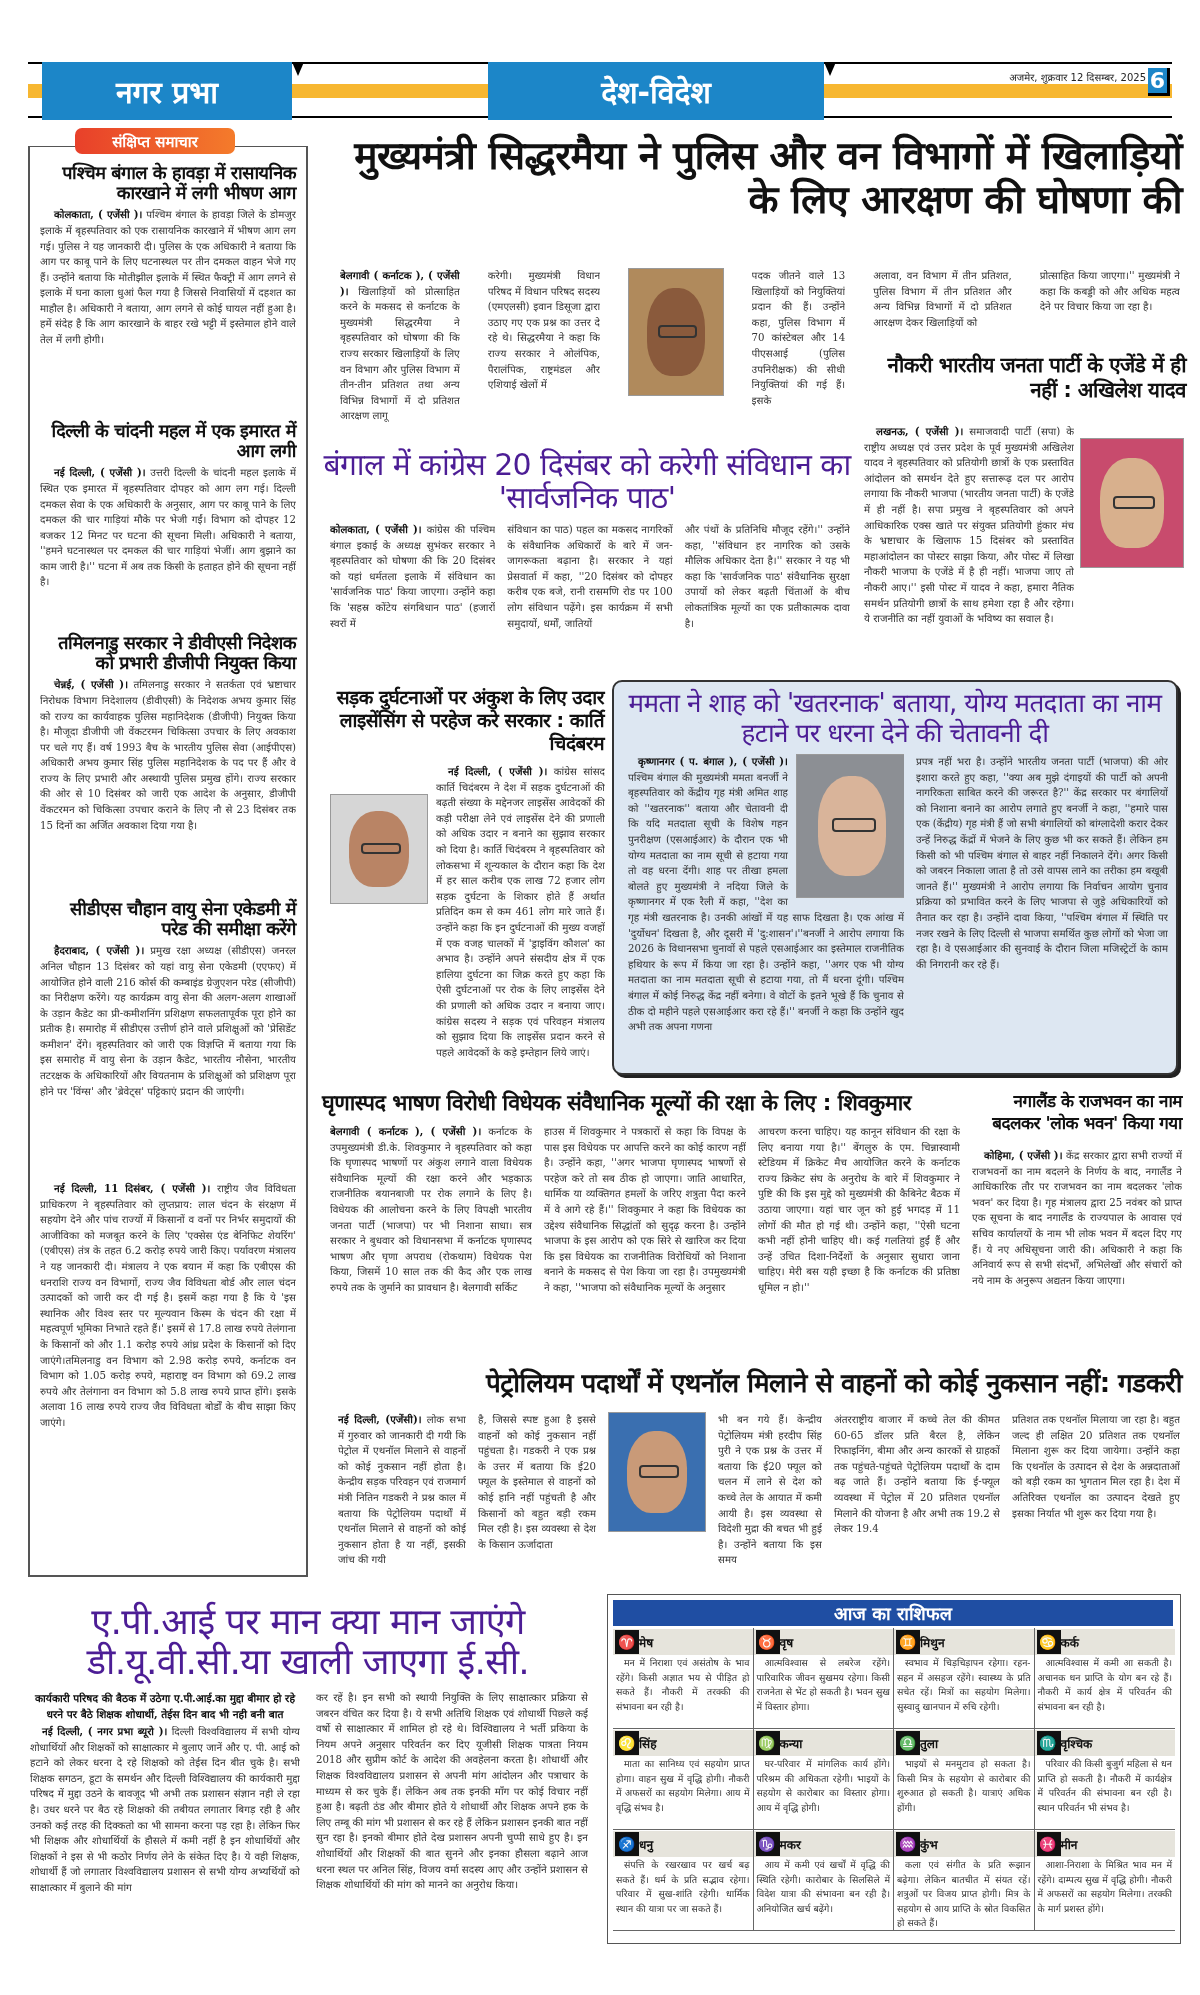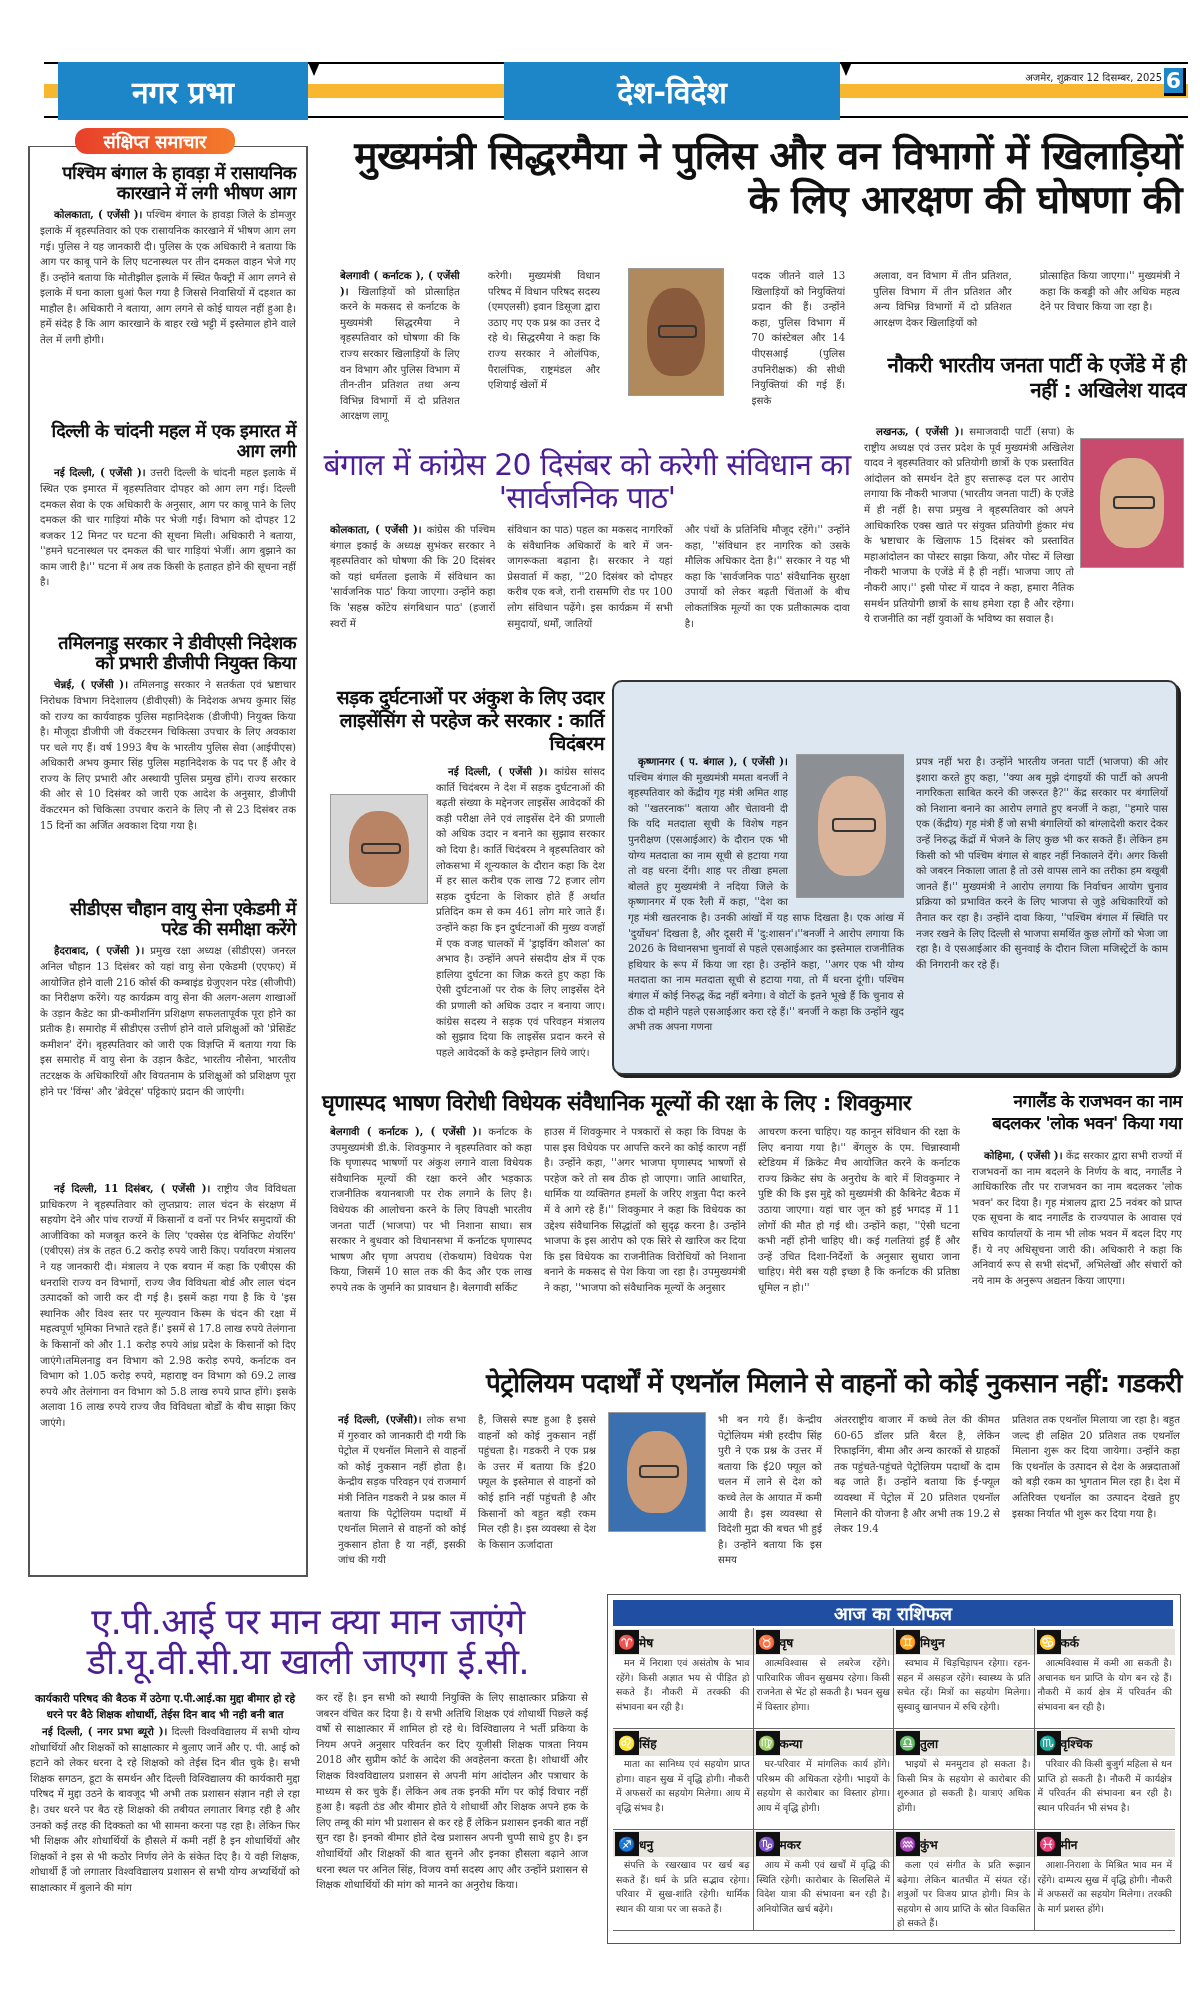--- a/index.html
+++ b/index.html
@@ -4,29 +4,29 @@
 <style>
 *{box-sizing:border-box;margin:0;padding:0}
 html,body{width:1200px;height:1995px;background:#fff;overflow:hidden}
 body{position:relative;font-family:"DejaVu Serif",serif;color:#222}
 .abs{position:absolute}
 .hl{font-family:"DejaVu Sans",sans-serif;font-weight:bold;color:#111;text-align:right;line-height:1.12;letter-spacing:-0.5px}
 .hl-thin{font-family:"DejaVu Sans",sans-serif;font-weight:normal;color:#4c1d95;text-align:center;line-height:1.08;letter-spacing:-0.6px}
 .body{font-size:10.2px;line-height:15.6px;text-align:justify;color:#333;overflow:hidden}
 .body b{color:#111}
 
-#mast{left:44px;top:62px;width:1144px;height:56px;border-top:2px solid #000;border-bottom:2px solid #000}
+#mast{left:28px;top:62px;width:1144px;height:56px;border-top:2px solid #000;border-bottom:2px solid #000}
 .mast-band{position:absolute;left:0;right:0;top:20px;height:14px;background:#f7b731}
 .mast-box{position:absolute;top:-2px;height:58px;background:#1c86c8;color:#fff;font-family:"DejaVu Sans",sans-serif;font-weight:bold;font-size:30px;display:flex;align-items:center;justify-content:center}
 .mast-date{position:absolute;right:26px;top:6px;font-size:10px;font-family:"DejaVu Sans",sans-serif;color:#222}
 .mast-page{position:absolute;right:2px;top:4px;width:22px;height:28px;background:#1c86c8;color:#fff;font-weight:bold;font-size:22px;font-family:"DejaVu Sans",sans-serif;display:flex;align-items:center;justify-content:center;border-right:3px solid #000;border-bottom:3px solid #000}
 .notch{position:absolute;width:0;height:0;border-left:6px solid transparent;border-right:6px solid transparent;border-top:14px solid #000}
 
 #brief{left:28px;top:146px;width:280px;height:1431px;border:2px solid #555;border-top:1px solid #555}
-.brief-tag{left:75px;top:128px;width:160px;height:26px;border-radius:12px;background:linear-gradient(90deg,#e8402a,#f47b2b);color:#fff;font-family:"DejaVu Sans",sans-serif;font-weight:bold;font-size:18px;display:flex;align-items:center;justify-content:center;z-index:3}
+.brief-tag{left:75px;top:128px;width:160px;height:26px;border-radius:7px;background:linear-gradient(90deg,#e8402a,#f47b2b);color:#fff;font-family:"DejaVu Sans",sans-serif;font-weight:bold;font-size:15px;display:flex;align-items:center;justify-content:center;z-index:3}
 .photo{background:#c7b9a5;border:1px solid #999;display:flex;align-items:center;justify-content:center;overflow:hidden}
 .face{width:62%;height:70%;border-radius:45% 45% 40% 40%;background:#d9a47f;position:relative}
 .face:before{content:"";position:absolute;left:20%;top:42%;width:60%;height:10%;border:2px solid #333;border-radius:4px}
 
 #mamata{left:612px;top:680px;width:566px;height:395px;border:2px solid #333;border-radius:10px;background:#dde7f2;box-shadow:3px 3px 0 #222}
 
 #rashi{left:607px;top:1594px;width:574px;height:350px;border:1px solid #555}
 .rashi-title{position:absolute;left:5px;top:5px;width:560px;height:26px;background:#1f4ea3;color:#fff;font-family:"DejaVu Sans",sans-serif;font-weight:bold;font-size:18px;display:flex;align-items:center;justify-content:center}
 .rgrid{position:absolute;left:5px;top:33px;width:562px;display:grid;grid-template-columns:repeat(4,1fr)}
 .rcell{height:101px;border-right:1px solid #666;border-bottom:1px solid #666;padding:0 3px;overflow:hidden}
@@ -103,20 +103,21 @@
 
 <div class="abs hl" style="left:322px;top:686px;width:282px;font-size:19px;line-height:23px">सड़क दुर्घटनाओं पर अंकुश के लिए उदार लाइसेंसिंग से परहेज करे सरकार : कार्ति चिदंबरम</div>
 <div class="abs" style="left:330px;top:764px;width:275px;height:310px">
   <div class="photo" style="float:left;width:98px;height:110px;margin:30px 8px 2px 0;background:#d6d6d6">
       <div class="face" style="background:#b98465"></div>
     </div>
   <div class="body" style="height:310px;text-indent:12px"><b>नई दिल्ली, ( एजेंसी )।</b> <span>कांग्रेस सांसद कार्ति चिदंबरम ने देश में सड़क दुर्घटनाओं की बढ़ती संख्या के मद्देनजर लाइसेंस आवेदकों की कड़ी परीक्षा लेने एवं लाइसेंस देने की प्रणाली को अधिक उदार न बनाने का सुझाव सरकार को दिया है। कार्ति चिदंबरम ने बृहस्पतिवार को लोकसभा में शून्यकाल के दौरान कहा कि देश में हर साल करीब एक लाख 72 हजार लोग सड़क दुर्घटना के शिकार होते हैं अर्थात प्रतिदिन कम से कम 461 लोग मारे जाते हैं। उन्होंने कहा कि इन दुर्घटनाओं की मुख्य वजहों में एक वजह चालकों में 'ड्राइविंग कौशल' का अभाव है। उन्होंने अपने संसदीय क्षेत्र में एक हालिया दुर्घटना का जिक्र करते हुए कहा कि ऐसी दुर्घटनाओं पर रोक के लिए लाइसेंस देने की प्रणाली को अधिक उदार न बनाया जाए। कांग्रेस सदस्य ने सड़क एवं परिवहन मंत्रालय को सुझाव दिया कि लाइसेंस प्रदान करने से पहले आवेदकों के कड़े इम्तेहान लिये जाएं।</span></div>
 </div>
 
 <div id="mamata" class="abs">
+  <div class="hl-thin" style="position:absolute;left:8px;top:6px;width:546px;font-size:26px;line-height:30px">ममता ने शाह को 'खतरनाक' बताया, योग्य मतदाता का नाम हटाने पर धरना देने की चेतावनी दी</div>
   <div class="body" style="position:absolute;left:14px;top:72px;width:276px;height:312px;text-indent:10px">
     <div class="photo" style="float:right;width:112px;height:144px;margin:0 -4px 2px 8px;background:#8c8f94">
         <div class="face" style="background:#d9b49a"></div>
       </div>
     <b>कृष्णानगर ( प. बंगाल ), ( एजेंसी )।</b> <span>पश्चिम बंगाल की मुख्यमंत्री ममता बनर्जी ने बृहस्पतिवार को केंद्रीय गृह मंत्री अमित शाह को ''खतरनाक'' बताया और चेतावनी दी कि यदि मतदाता सूची के विशेष गहन पुनरीक्षण (एसआईआर) के दौरान एक भी योग्य मतदाता का नाम सूची से हटाया गया तो वह धरना देंगी। शाह पर तीखा हमला बोलते हुए मुख्यमंत्री ने नदिया जिले के कृष्णानगर में एक रैली में कहा, ''देश का गृह मंत्री खतरनाक है। उनकी आंखों में यह साफ दिखता है। एक आंख में 'दुर्योधन' दिखता है, और दूसरी में 'दु:शासन'।''बनर्जी ने आरोप लगाया कि 2026 के विधानसभा चुनावों से पहले एसआईआर का इस्तेमाल राजनीतिक हथियार के रूप में किया जा रहा है। उन्होंने कहा, ''अगर एक भी योग्य मतदाता का नाम मतदाता सूची से हटाया गया, तो मैं धरना दूंगी। पश्चिम बंगाल में कोई निरुद्ध केंद्र नहीं बनेगा। वे वोटों के इतने भूखे हैं कि चुनाव से ठीक दो महीने पहले एसआईआर करा रहे हैं।'' बनर्जी ने कहा कि उन्होंने खुद अभी तक अपना गणना</span>
   </div>
   <div class="body" style="position:absolute;left:302px;top:72px;width:252px;height:312px">प्रपत्र नहीं भरा है। उन्होंने भारतीय जनता पार्टी (भाजपा) की ओर इशारा करते हुए कहा, ''क्या अब मुझे दंगाइयों की पार्टी को अपनी नागरिकता साबित करने की जरूरत है?'' केंद्र सरकार पर बंगालियों को निशाना बनाने का आरोप लगाते हुए बनर्जी ने कहा, ''हमारे पास एक (केंद्रीय) गृह मंत्री हैं जो सभी बंगालियों को बांग्लादेशी करार देकर उन्हें निरुद्ध केंद्रों में भेजने के लिए कुछ भी कर सकते हैं। लेकिन हम किसी को भी पश्चिम बंगाल से बाहर नहीं निकालने देंगे। अगर किसी को जबरन निकाला जाता है तो उसे वापस लाने का तरीका हम बखूबी जानते हैं।'' मुख्यमंत्री ने आरोप लगाया कि निर्वाचन आयोग चुनाव प्रक्रिया को प्रभावित करने के लिए भाजपा से जुड़े अधिकारियों को तैनात कर रहा है। उन्होंने दावा किया, ''पश्चिम बंगाल में स्थिति पर नजर रखने के लिए दिल्ली से भाजपा समर्थित कुछ लोगों को भेजा जा रहा है। वे एसआईआर की सुनवाई के दौरान जिला मजिस्ट्रेटों के काम की निगरानी कर रहे हैं।</div>
 </div>
 
 <div class="abs hl" style="left:322px;top:1090px;width:630px;font-size:21.5px;line-height:26px;text-align:left">घृणास्पद भाषण विरोधी विधेयक संवैधानिक मूल्यों की रक्षा के लिए : शिवकुमार</div>

